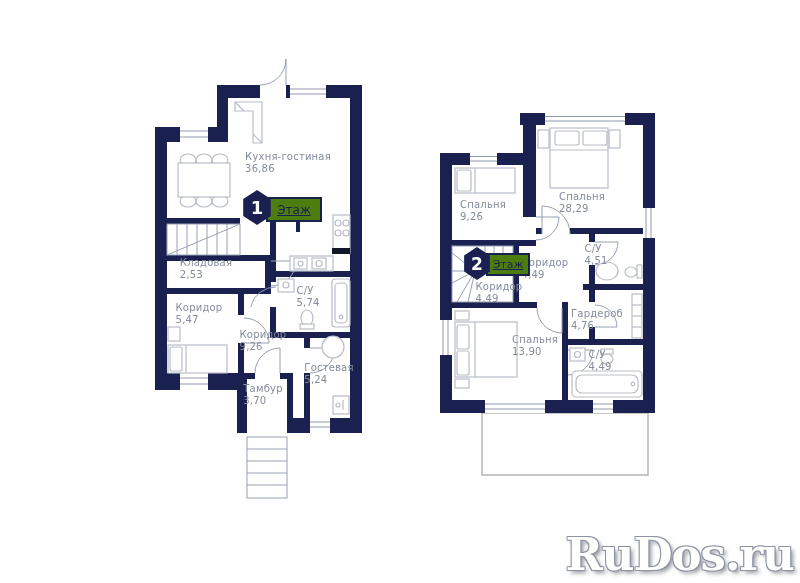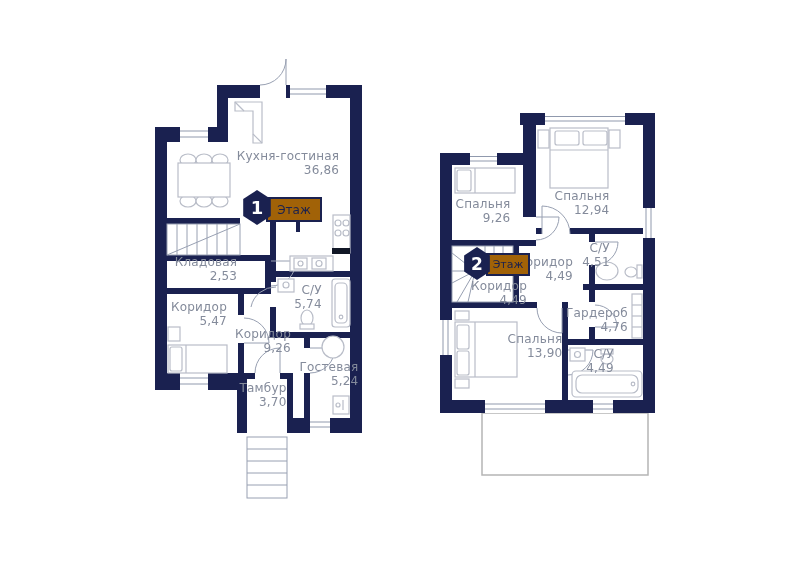--- a/index.html
+++ b/index.html
@@ -1,27 +1,27 @@
 <!DOCTYPE html>
 <html><head>
 <meta charset="utf-8">
 <style>
   html,body{margin:0;padding:0;background:#ffffff;}
   .page{position:relative;width:800px;height:583px;background:#ffffff;overflow:hidden;
         font-family:"DejaVu Sans","Liberation Sans",sans-serif;}
   .plan-svg{position:absolute;}
-  .room-label{position:absolute;transform:translate(-50%,-50%);text-align:right;
-              color:#848b9b;font-size:12px;line-height:1.18;white-space:nowrap;letter-spacing:.2px;}
+  .room-label{position:absolute;transform:translate(-50%,-50%);text-align:left;
+              color:#848b9b;font-size:10px;line-height:1.18;white-space:nowrap;letter-spacing:.2px;}
   .room-label span{display:block;}
   .badge{position:absolute;}
   .badge .hex{position:absolute;background:#1a2150;display:flex;align-items:center;justify-content:center;
               color:#ffffff;font-weight:bold;
               clip-path:polygon(50% 0,96% 26%,96% 74%,50% 100%,4% 74%,4% 26%);}
-  .badge .hex-label{position:absolute;background:#a16207;border:2px solid #1a2150;color:#1a2150;
-              display:flex;align-items:center;justify-content:center;font-weight:500;}
+  .badge .hex-label{position:absolute;background:#4d7c0f;border:2px solid #1a2150;color:#1a2150;
+              display:flex;align-items:center;justify-content:center;font-weight:500;text-decoration:underline;}
   .badge .post{position:absolute;background:#1a2150;}
   .watermark{position:absolute;right:6px;bottom:2px;
              font-family:"DejaVu Serif","Liberation Serif",serif;font-weight:bold;font-size:45px;
              color:#ffffff;letter-spacing:-1px;
              text-shadow:-1px -1px 0 #8d93a1,1px -1px 0 #8d93a1,-1px 1px 0 #8d93a1,1px 1px 0 #8d93a1,
                          3px 3px 4px rgba(110,116,130,.75);}
 </style>
 </head>
 <body>
 
@@ -328,21 +328,21 @@
     <span>Гостевая</span>
       <span>5,24</span>
   </div>
 
   <div class="room-label" style="left:483px;top:211px">
     <span>Спальня</span>
       <span>9,26</span>
   </div>
   <div class="room-label" style="left:582px;top:203px">
     <span>Спальня</span>
-      <span>12,94</span>
+      <span>28,29</span>
   </div>
   <div class="room-label" style="left:596px;top:255px">
     <span>С/У</span>
       <span>4,51</span>
   </div>
   <div class="room-label" style="left:545px;top:269px">
     <span>Коридор</span>
       <span>4,49</span>
   </div>
   <div class="room-label" style="left:499px;top:293px">
@@ -374,14 +374,15 @@
 
   <div class="badge">
     <div class="hex-label" style="left:486px;top:253px;width:40px;height:19px;font-size:11px">
       <span>Этаж</span>
     </div>
     <div class="hex" style="left:463px;top:247px;width:28px;height:33px;font-size:17px">
       <span>2</span>
     </div>
   </div>
 
+  <div class="watermark">RuDos.ru</div>
 
 </div>
 
 </body></html>

